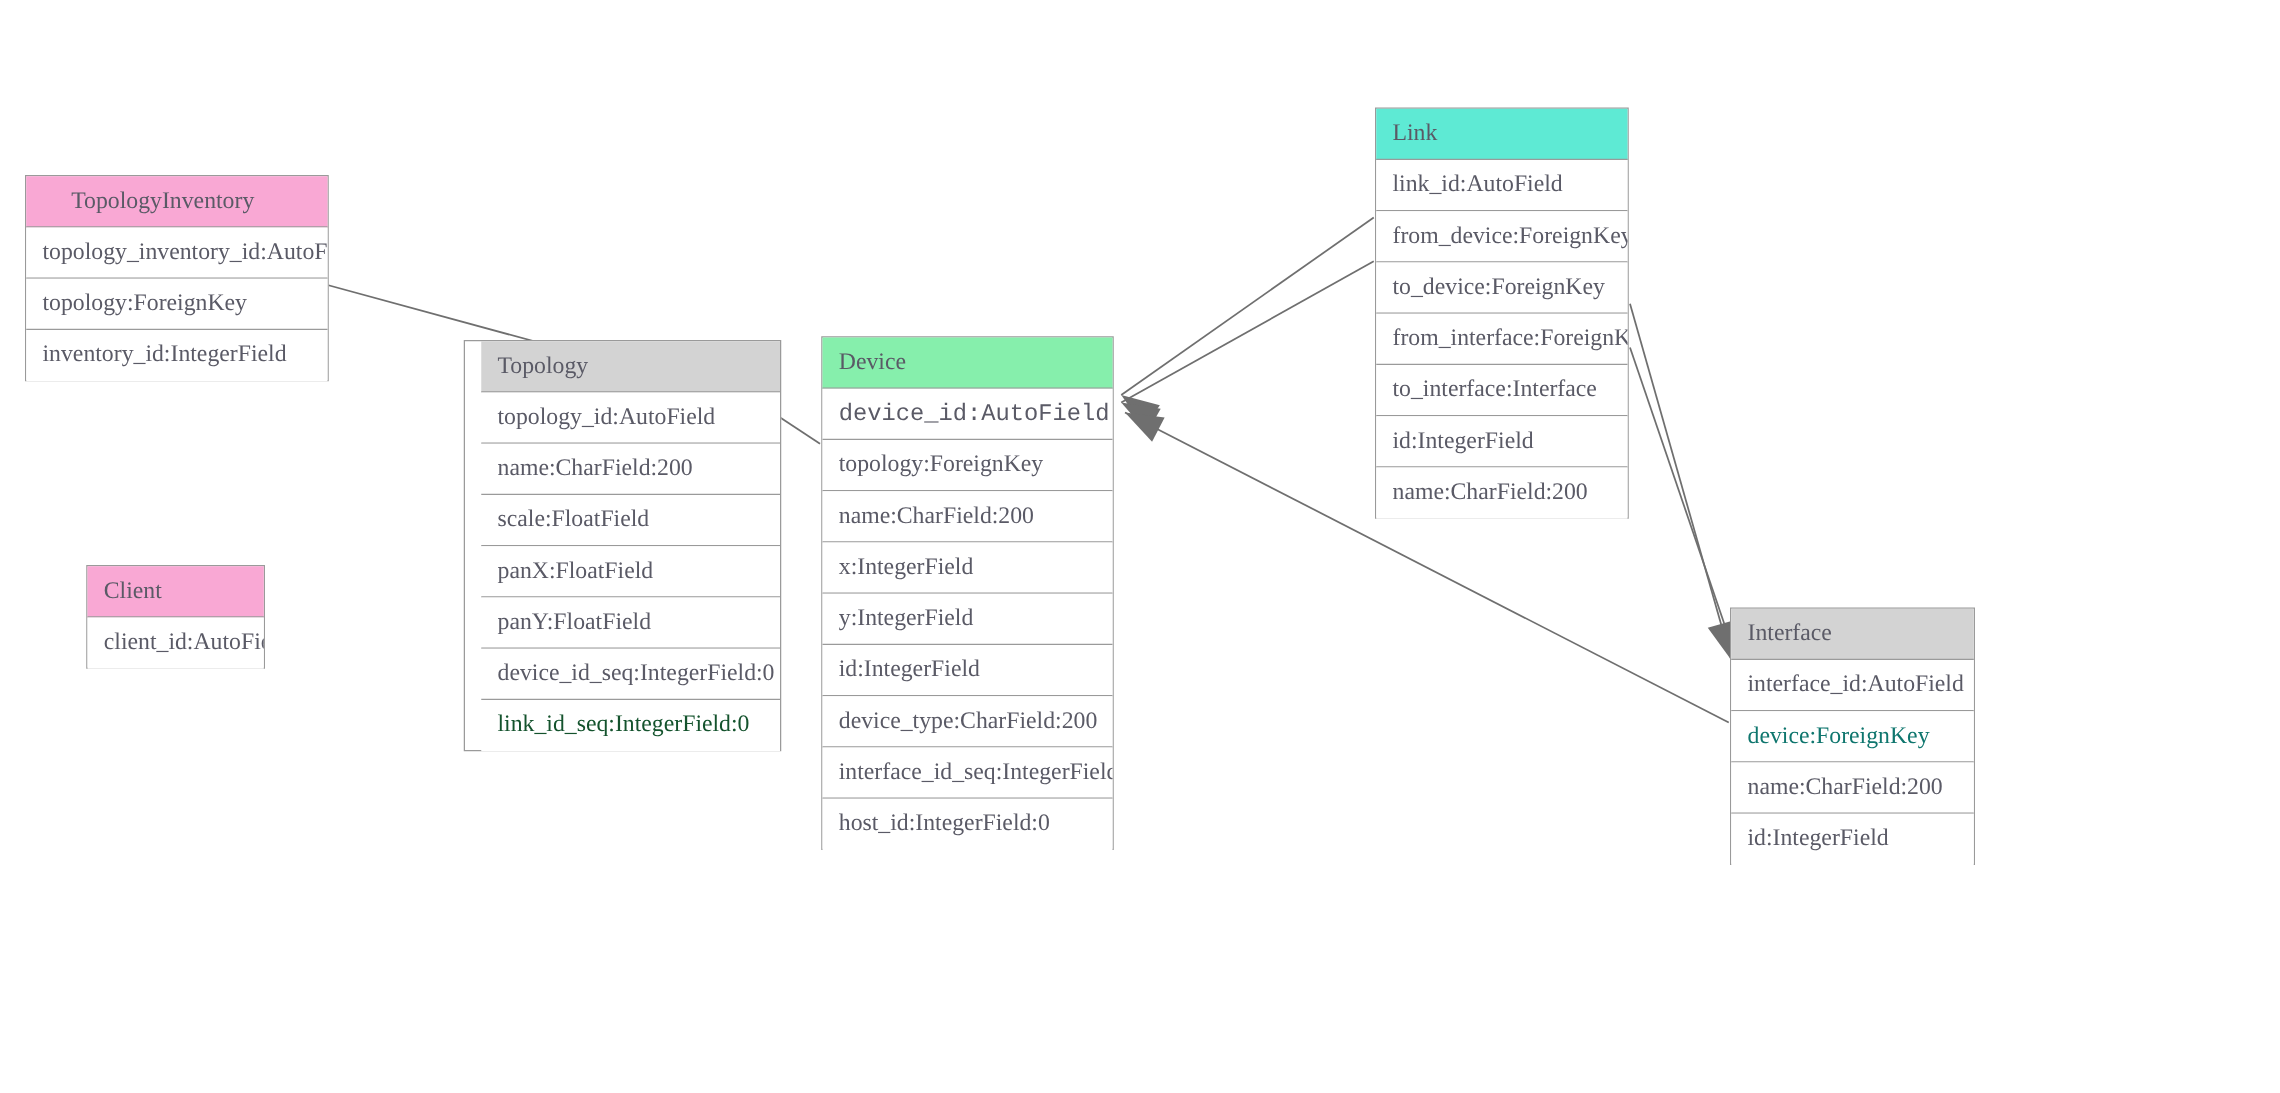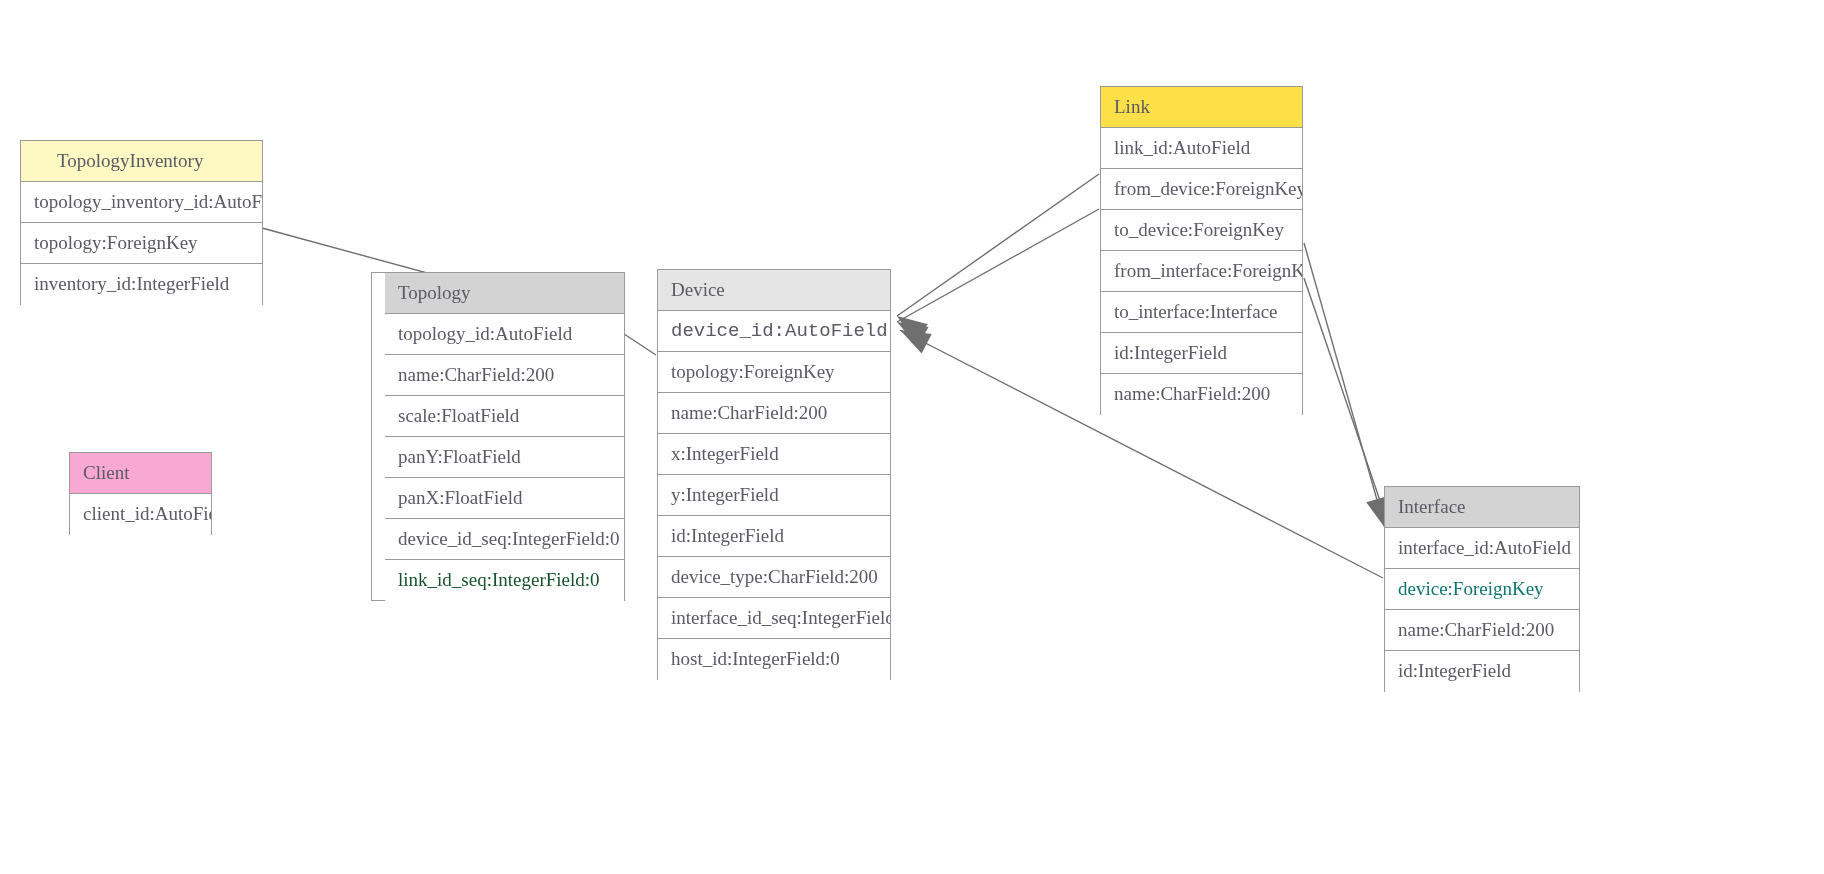--- a/index.html
+++ b/index.html
@@ -94,53 +94,53 @@
         <path d="M 0,0 L -30,-11 L -30,11 Z" fill="#6f6f6f" transform="translate(1390,530) rotate(71.1)"></path>
       </g>
       <g>
         <path d="M 1383,578 L 900,330" stroke="#6f6f6f" stroke-width="1.4" fill="none"></path>
         <path d="M 0,0 L -30,-11 L -30,11 Z" fill="#6f6f6f" transform="translate(900,330) rotate(207.2)"></path>
       </g>
     </svg>
 
   <div id="entity-layer">
       <div class="entity-box" style="left: 20px; top: 140px; width: 243px; height: 165px; border-color: rgb(154, 154, 154);">
-        <div class="entity-header" style="background: #fef9c3; color: rgb(90, 90, 102); border-bottom-color: rgb(154, 154, 154); padding-left: 36px;">TopologyInventory</div>
+        <div class="entity-header" style="background: #f9a8d4; color: rgb(90, 90, 102); border-bottom-color: rgb(154, 154, 154); padding-left: 36px;">TopologyInventory</div>
         <div class="entity-field" style="color: rgb(90, 90, 102); border-bottom-color: rgb(154, 154, 154);">topology_inventory_id:AutoField</div>
         <div class="entity-field" style="color: rgb(90, 90, 102); border-bottom-color: rgb(154, 154, 154);">topology:ForeignKey</div>
         <div class="entity-field last" style="color: rgb(90, 90, 102);">inventory_id:IntegerField</div>
       </div>
       <div class="entity-box" style="left: 69px; top: 452px; width: 143px; height: 83px; border-color: rgb(154, 154, 154);">
         <div class="entity-header" style="background: #f9a8d4; color: rgb(90, 90, 102); border-bottom-color: rgb(154, 154, 154);">Client</div>
         <div class="entity-field last" style="color: rgb(90, 90, 102);">client_id:AutoField</div>
       </div>
       <div class="entity-box" style="left: 371px; top: 272px; width: 254px; height: 329px; border-color: rgb(154, 154, 154); padding-left: 13px;">
         <div class="entity-header" style="background: rgb(211, 211, 211); color: rgb(90, 90, 102); border-bottom-color: rgb(154, 154, 154);">Topology</div>
         <div class="entity-field" style="color: rgb(90, 90, 102); border-bottom-color: rgb(154, 154, 154);">topology_id:AutoField</div>
         <div class="entity-field" style="color: rgb(90, 90, 102); border-bottom-color: rgb(154, 154, 154);">name:CharField:200</div>
         <div class="entity-field" style="color: rgb(90, 90, 102); border-bottom-color: rgb(154, 154, 154);">scale:FloatField</div>
+        <div class="entity-field" style="color: rgb(90, 90, 102); border-bottom-color: rgb(154, 154, 154);">panX:FloatField</div>
         <div class="entity-field" style="color: rgb(90, 90, 102); border-bottom-color: rgb(154, 154, 154);">panY:FloatField</div>
-        <div class="entity-field" style="color: rgb(90, 90, 102); border-bottom-color: rgb(154, 154, 154);">panX:FloatField</div>
         <div class="entity-field" style="color: rgb(90, 90, 102); border-bottom-color: rgb(154, 154, 154);">device_id_seq:IntegerField:0</div>
         <div class="entity-field last" style="color: #14532d;">link_id_seq:IntegerField:0</div>
       </div>
       <div class="entity-box" style="left: 657px; top: 269px; width: 234px; height: 411px; border-color: rgb(154, 154, 154);">
-        <div class="entity-header" style="background: #e5e5e5; color: rgb(90, 90, 102); border-bottom-color: rgb(154, 154, 154);">Device</div>
+        <div class="entity-header" style="background: #86efac; color: rgb(90, 90, 102); border-bottom-color: rgb(154, 154, 154);">Device</div>
         <div class="entity-field" style="color: rgb(90, 90, 102); border-bottom-color: rgb(154, 154, 154); font-family: Liberation Mono, monospace;">device_id:AutoField</div>
         <div class="entity-field" style="color: rgb(90, 90, 102); border-bottom-color: rgb(154, 154, 154);">topology:ForeignKey</div>
         <div class="entity-field" style="color: rgb(90, 90, 102); border-bottom-color: rgb(154, 154, 154);">name:CharField:200</div>
         <div class="entity-field" style="color: rgb(90, 90, 102); border-bottom-color: rgb(154, 154, 154);">x:IntegerField</div>
         <div class="entity-field" style="color: rgb(90, 90, 102); border-bottom-color: rgb(154, 154, 154);">y:IntegerField</div>
         <div class="entity-field" style="color: rgb(90, 90, 102); border-bottom-color: rgb(154, 154, 154);">id:IntegerField</div>
         <div class="entity-field" style="color: rgb(90, 90, 102); border-bottom-color: rgb(154, 154, 154);">device_type:CharField:200</div>
         <div class="entity-field" style="color: rgb(90, 90, 102); border-bottom-color: rgb(154, 154, 154);">interface_id_seq:IntegerField:0</div>
         <div class="entity-field last" style="color: rgb(90, 90, 102);">host_id:IntegerField:0</div>
       </div>
       <div class="entity-box" style="left: 1100px; top: 86px; width: 203px; height: 329px; border-color: rgb(154, 154, 154);">
-        <div class="entity-header" style="background: #fde047; color: rgb(90, 90, 102); border-bottom-color: rgb(154, 154, 154);">Link</div>
+        <div class="entity-header" style="background: #5eead4; color: rgb(90, 90, 102); border-bottom-color: rgb(154, 154, 154);">Link</div>
         <div class="entity-field" style="color: rgb(90, 90, 102); border-bottom-color: rgb(154, 154, 154);">link_id:AutoField</div>
         <div class="entity-field" style="color: rgb(90, 90, 102); border-bottom-color: rgb(154, 154, 154);">from_device:ForeignKey</div>
         <div class="entity-field" style="color: rgb(90, 90, 102); border-bottom-color: rgb(154, 154, 154);">to_device:ForeignKey</div>
         <div class="entity-field" style="color: rgb(90, 90, 102); border-bottom-color: rgb(154, 154, 154);">from_interface:ForeignKey</div>
         <div class="entity-field" style="color: rgb(90, 90, 102); border-bottom-color: rgb(154, 154, 154);">to_interface:Interface</div>
         <div class="entity-field" style="color: rgb(90, 90, 102); border-bottom-color: rgb(154, 154, 154);">id:IntegerField</div>
         <div class="entity-field last" style="color: rgb(90, 90, 102);">name:CharField:200</div>
       </div>
       <div class="entity-box" style="left: 1384px; top: 486px; width: 196px; height: 206px; border-color: rgb(154, 154, 154);">
         <div class="entity-header" style="background: rgb(211, 211, 211); color: rgb(90, 90, 102); border-bottom-color: rgb(154, 154, 154);">Interface</div>

